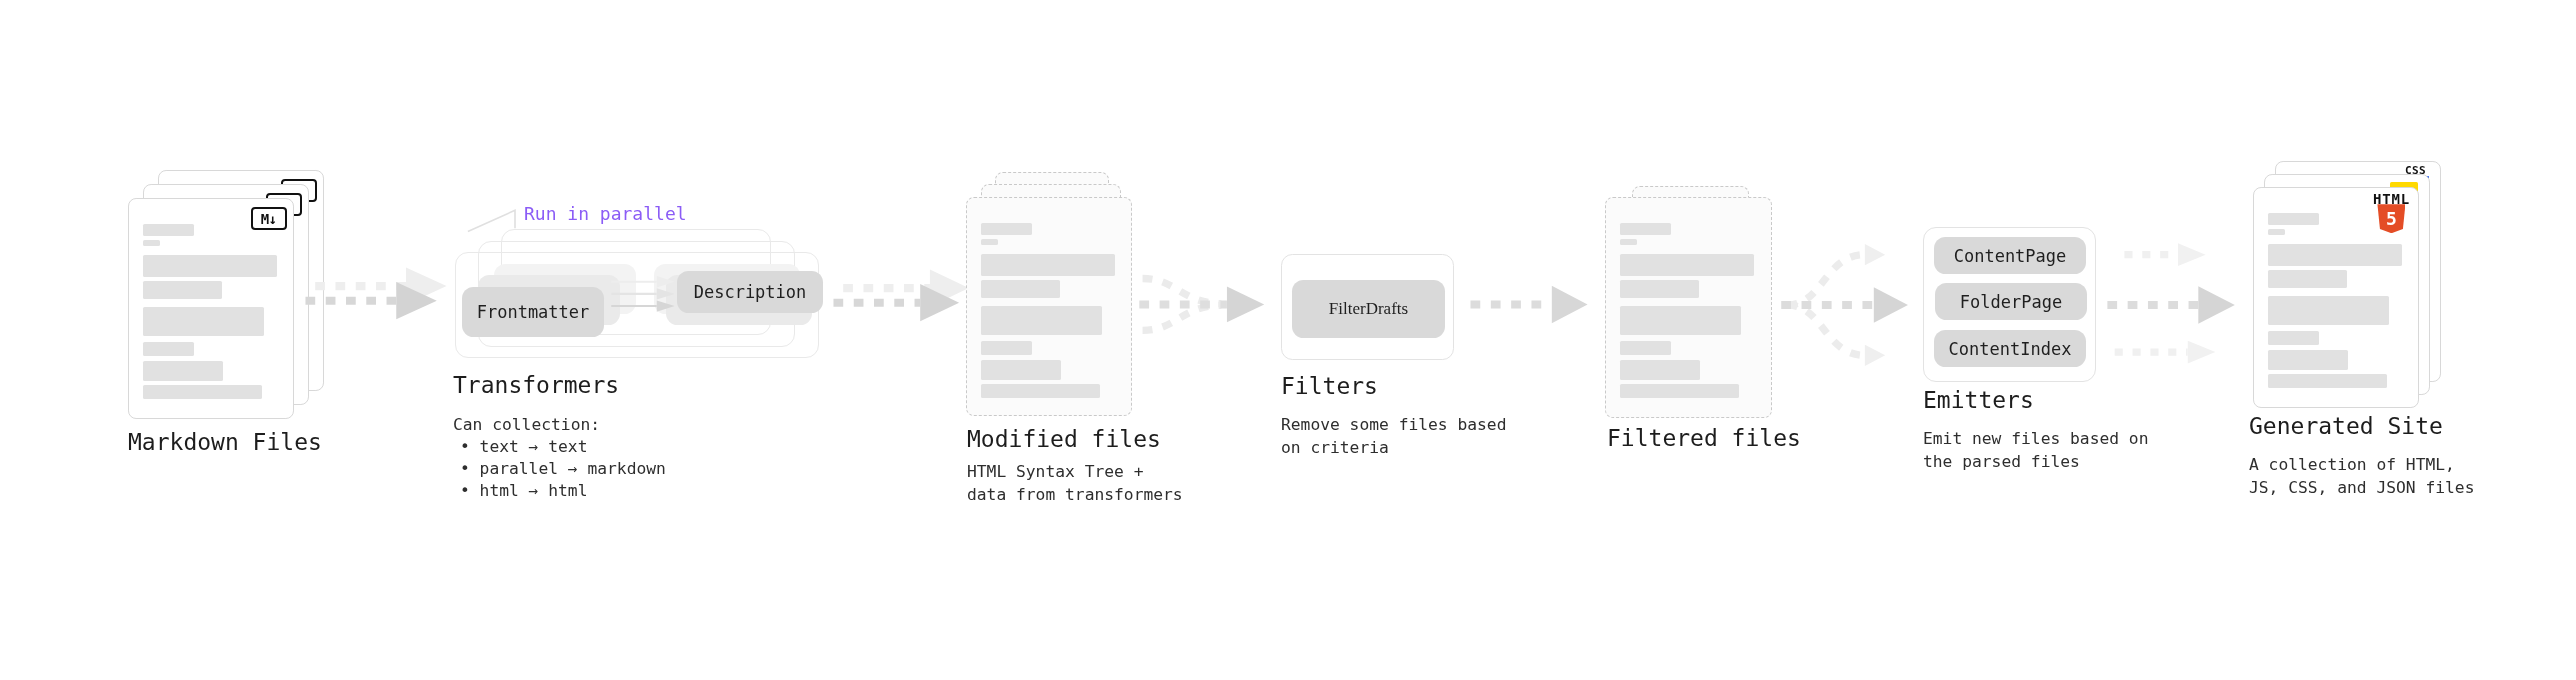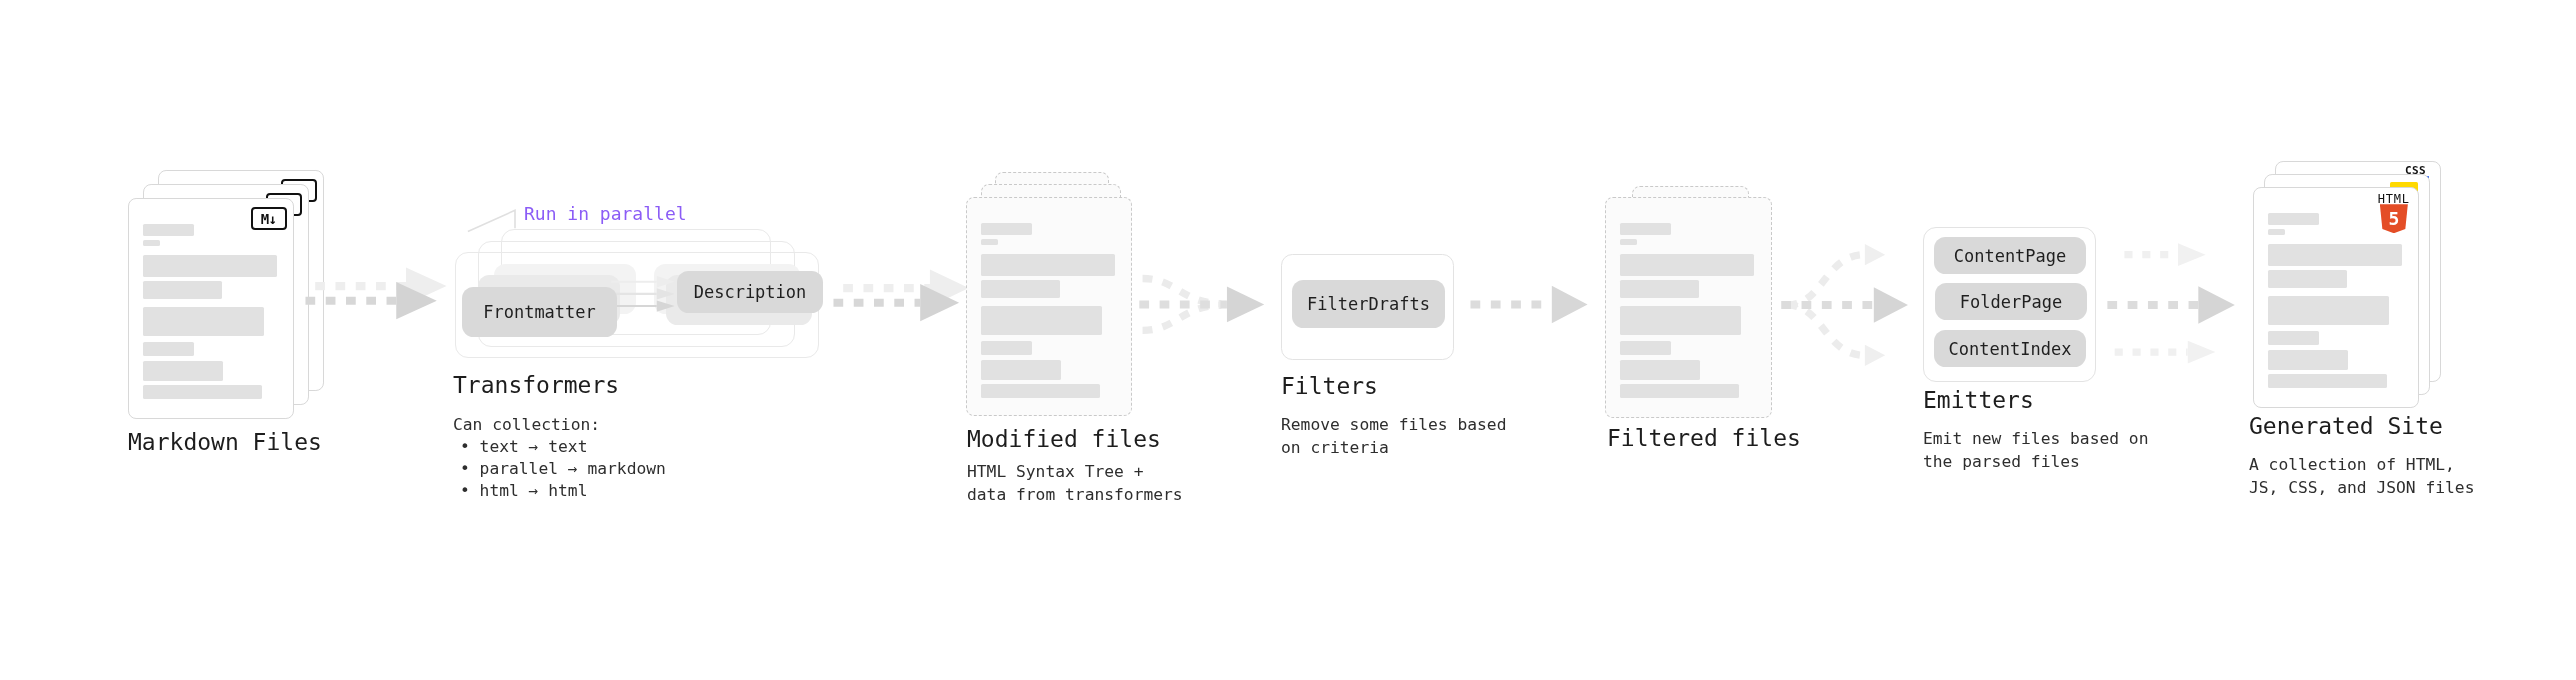--- a/index.html
+++ b/index.html
@@ -35,21 +35,21 @@
     position:absolute;top:8.1px;right:6.5px;width:36px;height:23px;background:#fff;
     border:2.4px solid #111;border-radius:4.1px;box-sizing:border-box;
     font-size:14px;font-weight:bold;color:#111;display:flex;align-items:center;justify-content:center;
     letter-spacing:-0.8px;
   }
   .css-badge{position:absolute;top:4.9px;right:11.4px;display:flex;flex-direction:column;align-items:center;}
   .css-badge .css-txt{font-size:11px;font-weight:bold;color:#111;letter-spacing:0.4px;line-height:8.1px;}
   .css-badge .css-bar{width:26px;height:3.3px;margin-top:0.8px;border-radius:0.8px;}
   .js-badge{position:absolute;top:6.5px;right:11.4px;width:28px;height:13px;border-radius:1.6px;}
   .html5-badge{position:absolute;top:6.5px;right:8.1px;display:flex;flex-direction:column;align-items:center;}
-  .html5-badge .html-txt{font-size:12px;font-weight:normal;color:#111;letter-spacing:0.8px;line-height:9px;}
+  .html5-badge .html-txt{font-size:14px;font-weight:bold;color:#111;letter-spacing:0.8px;line-height:9px;}
   .html5-shield{
     width:28px;height:29px;margin-top:0.8px;color:#fff;font-size:18px;font-weight:bold;
     display:flex;align-items:center;justify-content:center;
     clip-path:polygon(0 0,100% 0,91% 85%,50% 100%,9% 85%);
   }
 
   
   .t-container{position:absolute;border:1.6px solid #e9e9e9;border-radius:13px;box-sizing:border-box;background:transparent;}
   .pill{
     position:absolute;background:#d9d9d9;border-radius:11.4px;
@@ -120,21 +120,21 @@
 
     <svg class="abs" style="left:608px;top:275px;" width="78" height="41" viewBox="0 0 96 50">
       <line x1="4" y1="8" x2="60" y2="8" stroke="#ededed" stroke-width="2.5"></line>
       <polygon points="60,1 60,15 82,8" fill="#ededed"></polygon>
       <line x1="4" y1="23" x2="60" y2="23" stroke="#e4e4e4" stroke-width="2.5"></line>
       <polygon points="60,16 60,30 82,23" fill="#e4e4e4"></polygon>
       <line x1="4" y1="38" x2="60" y2="38" stroke="#d6d6d6" stroke-width="2.5"></line>
       <polygon points="60,31 60,45 82,38" fill="#d6d6d6"></polygon>
     </svg>
 
-    <div class="pill" style="left:462px;top:287px;width:155px;height:50px;">Frontmatter</div>
+    <div class="pill" style="left:462px;top:287px;width:142px;height:50px;">Frontmatter</div>
     <div class="pill" style="left:677px;top:271px;width:146px;height:42px;">Description</div>
 
     <div class="stage-label" style="left:453px;top:373px;">Transformers</div>
     <div class="stage-note" style="left:453px;top:413px;">Can collection:</div>
     <div class="abs" style="left:460px;top:436px;">
       <div class="bullet-line">• text → text</div>
       <div class="bullet-line">• parallel → markdown</div>
       <div class="bullet-line">• html → html</div>
     </div>
   </div>
@@ -168,21 +168,21 @@
 
   <svg class="abs" style="left:1136px;top:272px;" width="134" height="73" viewBox="0 0 165 90">
     <path d="M8,8 C50,8 55,38 105,39" fill="none" stroke="#ebebeb" stroke-width="9" stroke-dasharray="12 13"></path>
     <path d="M8,72 C50,72 55,42 105,41" fill="none" stroke="#ebebeb" stroke-width="9" stroke-dasharray="12 13"></path>
     <line x1="4" y1="40" x2="112" y2="40" stroke="#dedede" stroke-width="10" stroke-dasharray="12 13"></line>
     <polygon points="112,18 112,62 158,40" fill="#d5d5d5"></polygon>
   </svg>
 
   <div>
     <div class="outline-box" style="left:1281px;top:254px;width:173px;height:106px;border-radius:11.4px;"></div>
-    <div class="pill" style="left:1292px;top:280px;width:153px;height:48px;">FilterDrafts</div>
+    <div class="pill" style="left:1292px;top:280px;width:153px;height:58px;font-family:Liberation Serif, serif;">FilterDrafts</div>
     <div class="stage-label" style="left:1281px;top:374px;">Filters</div>
     <div class="stage-note" style="left:1281px;top:413px;">Remove some files based
 on criteria</div>
   </div>
 
   <svg class="abs" style="left:1464px;top:276px;" width="126" height="57" viewBox="0 0 155 70">
     <line x1="8" y1="35" x2="108" y2="35" stroke="#dcdcdc" stroke-width="10" stroke-dasharray="12 13"></line>
     <polygon points="108,12 108,58 152,35" fill="#d7d7d7"></polygon>
   </svg>
 

